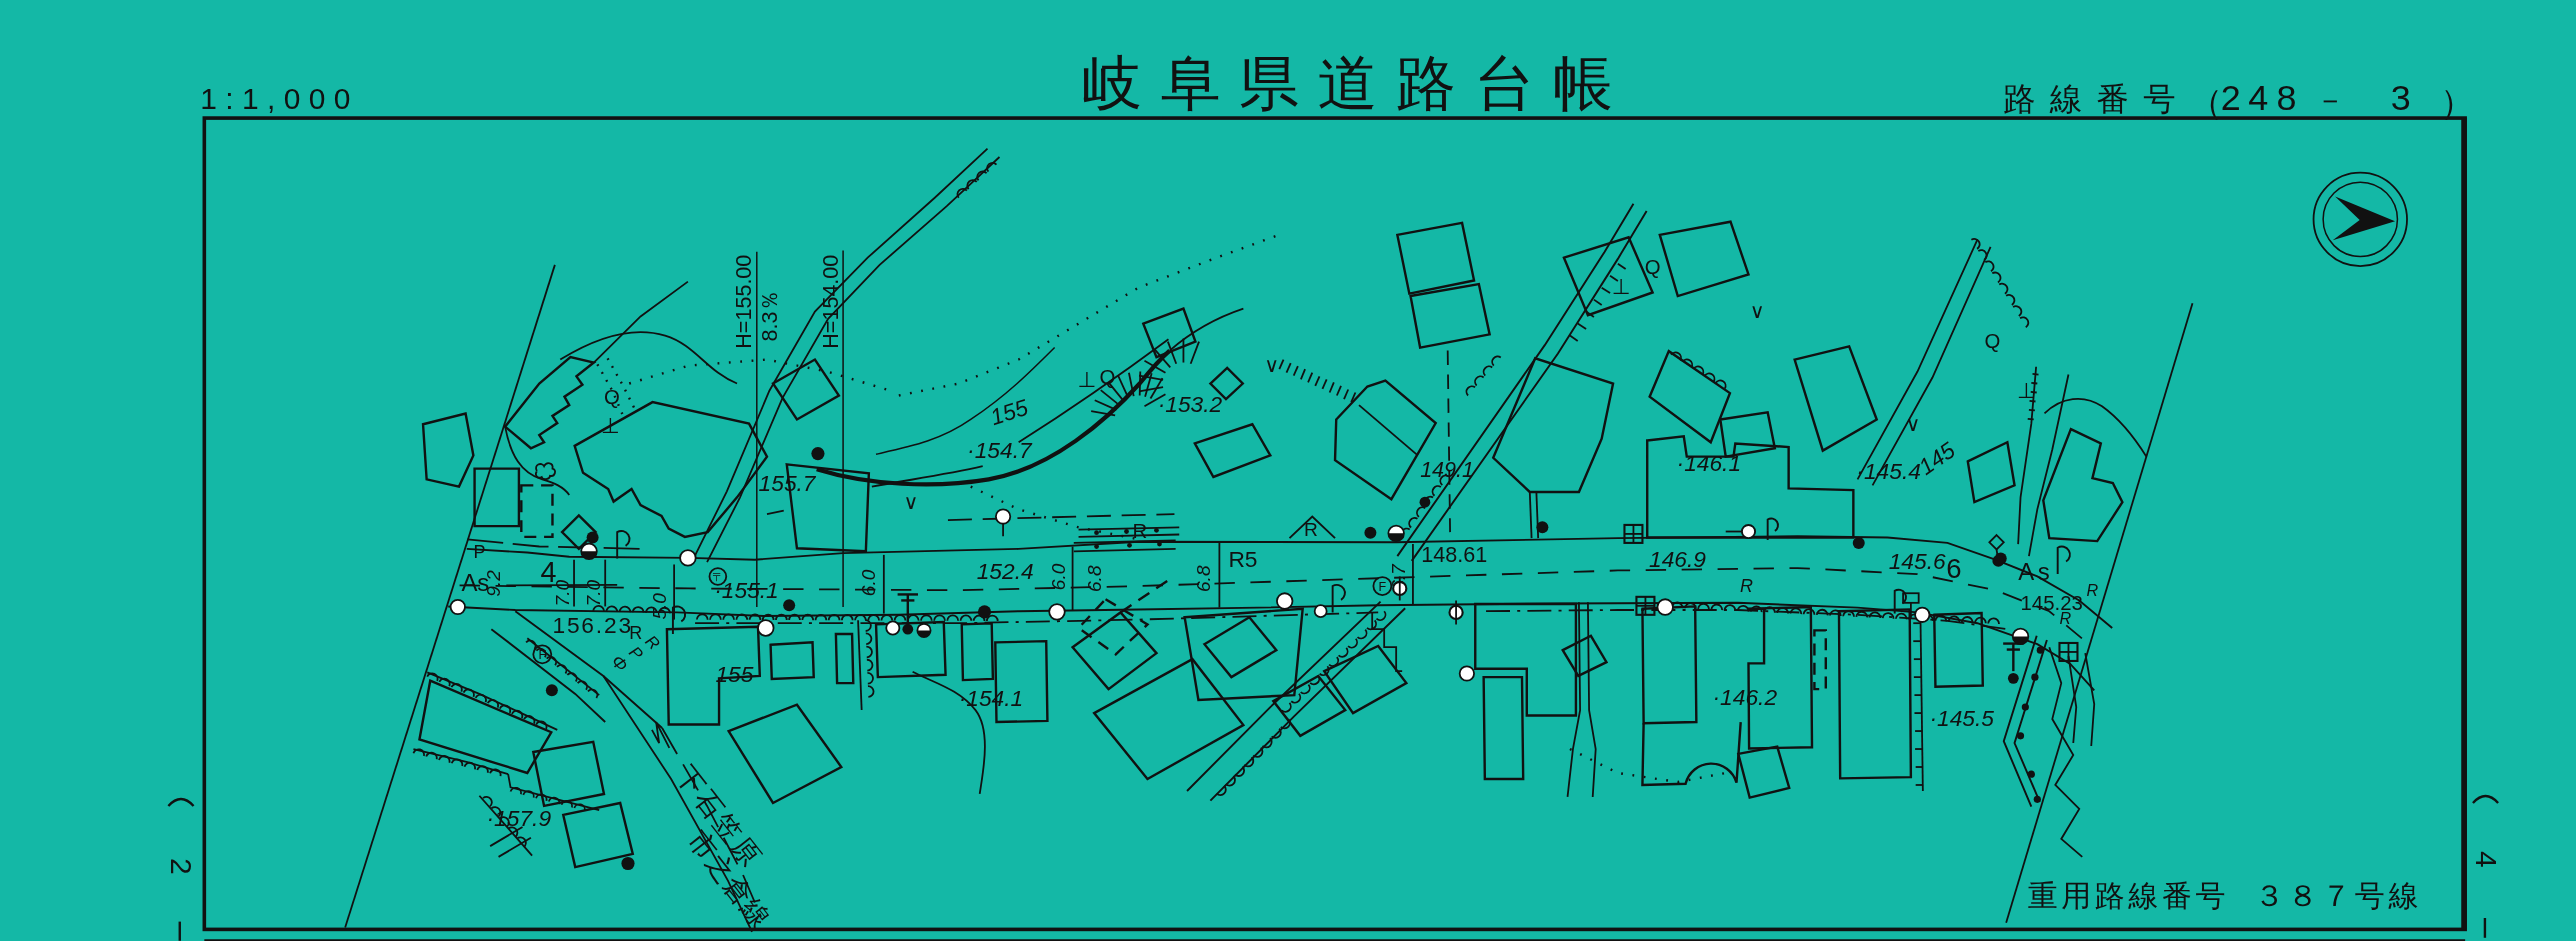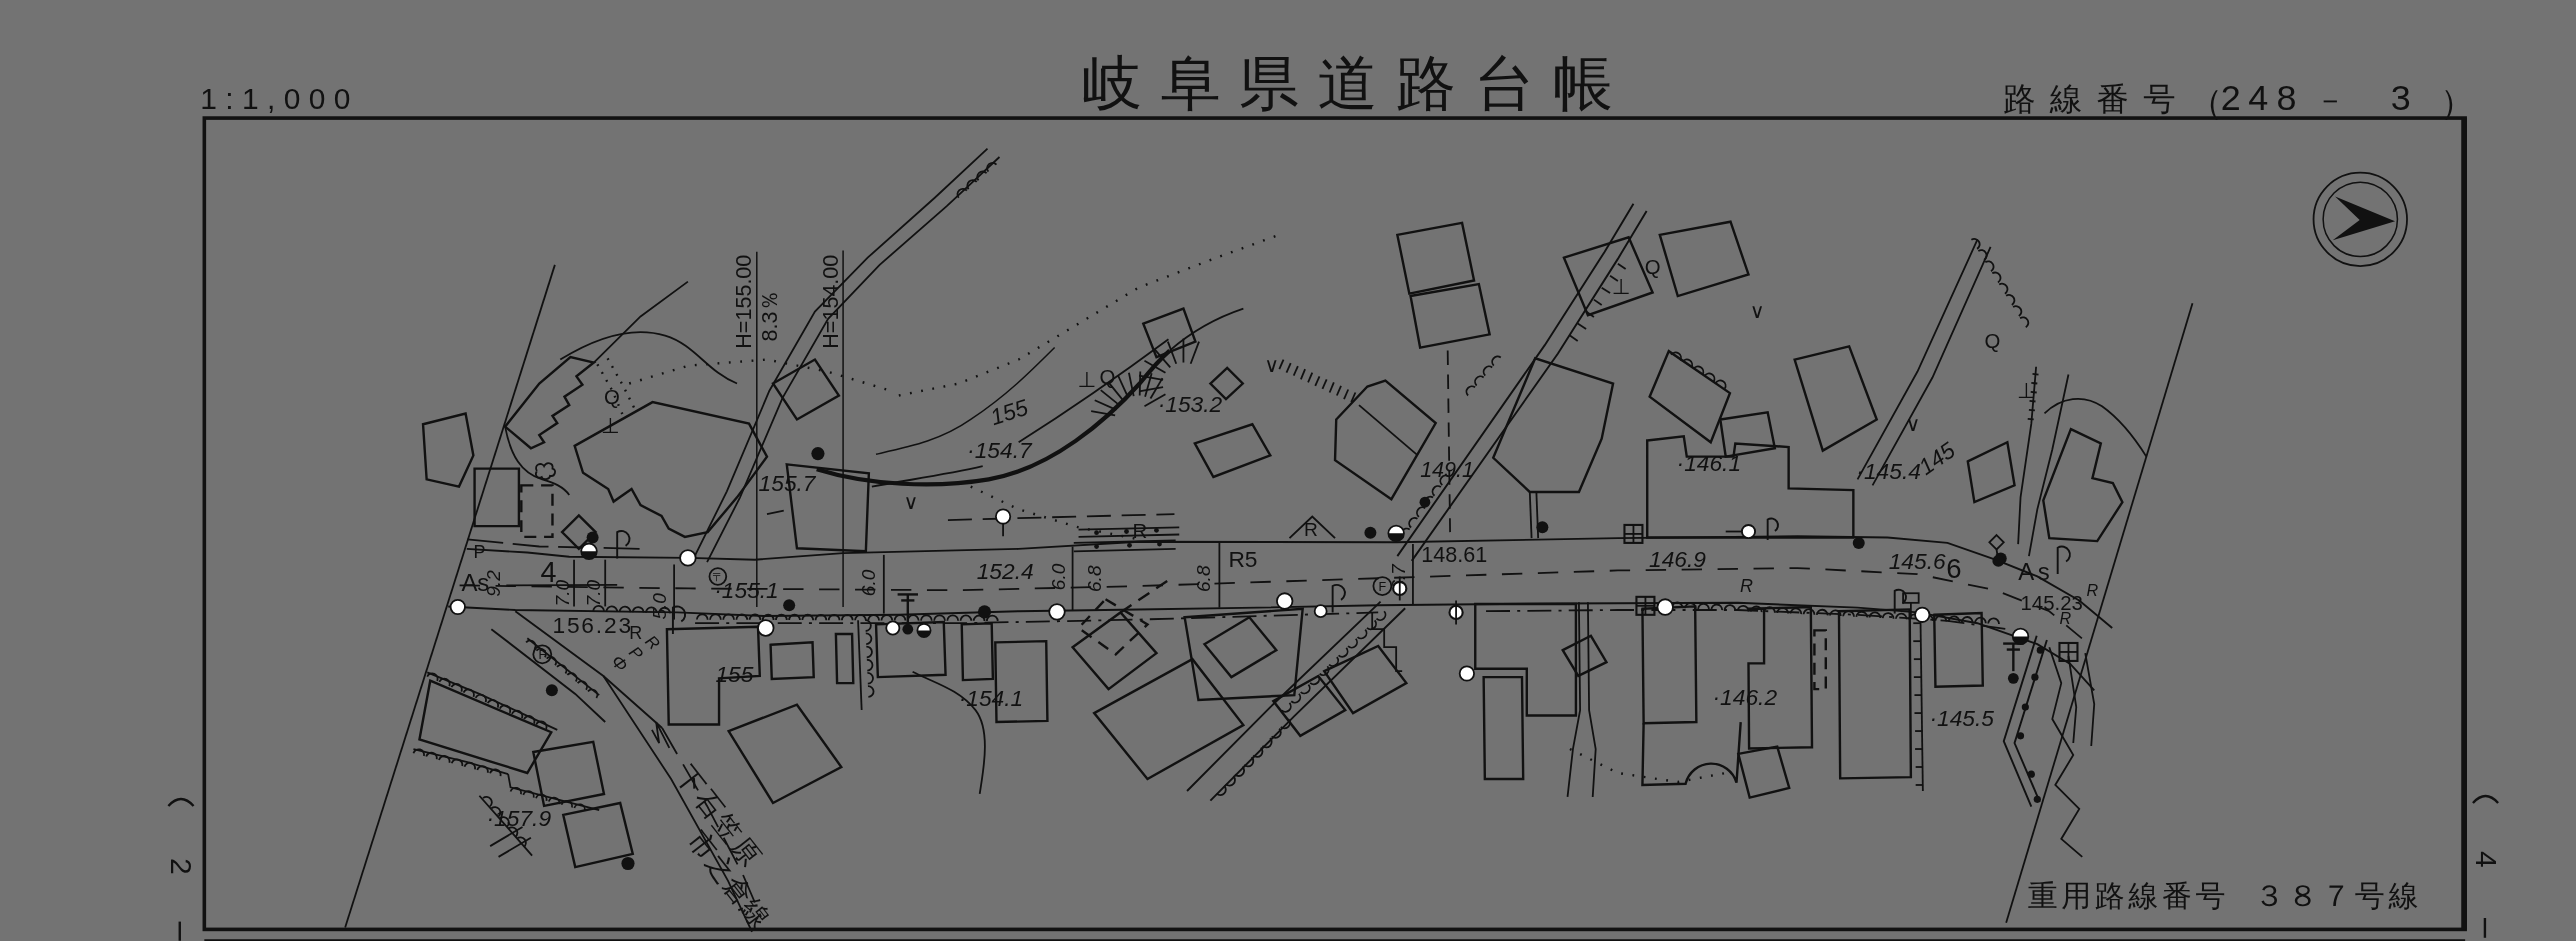--- a/index.html
+++ b/index.html
@@ -1,14 +1,14 @@
 <!DOCTYPE html>
 <html style="font-size:9.6px"><head><meta charset="utf-8"><style>
 html,body{margin:0;padding:0;background:#fff}
-.page{position:relative;width:2576px;height:942px;background:#737373;overflow:hidden}
+.page{position:relative;width:2576px;height:942px;background:#14b8a6;overflow:hidden}
 </style></head><body>
 <div class="page">
 <svg width="2576" height="942" viewBox="0 0 4299 1572">
 
 <text x="334" y="182" style="font-family:'Liberation Sans',sans-serif;font-size:50px;letter-spacing:14px;" fill="#111">1:1,000</text>
 
 <text x="1806" y="174" style="font-family:'Liberation Sans',sans-serif;font-size:100px;letter-spacing:31px;" fill="#111">岐阜県道路台帳</text>
 
 <text x="3343" y="184" style="font-family:'Liberation Sans',sans-serif;font-size:54px;letter-spacing:24px;" fill="#111">路線番号</text>
 <text x="3652" y="190" style="font-family:'Liberation Sans',sans-serif;font-size:58px;" fill="#111">（</text>

